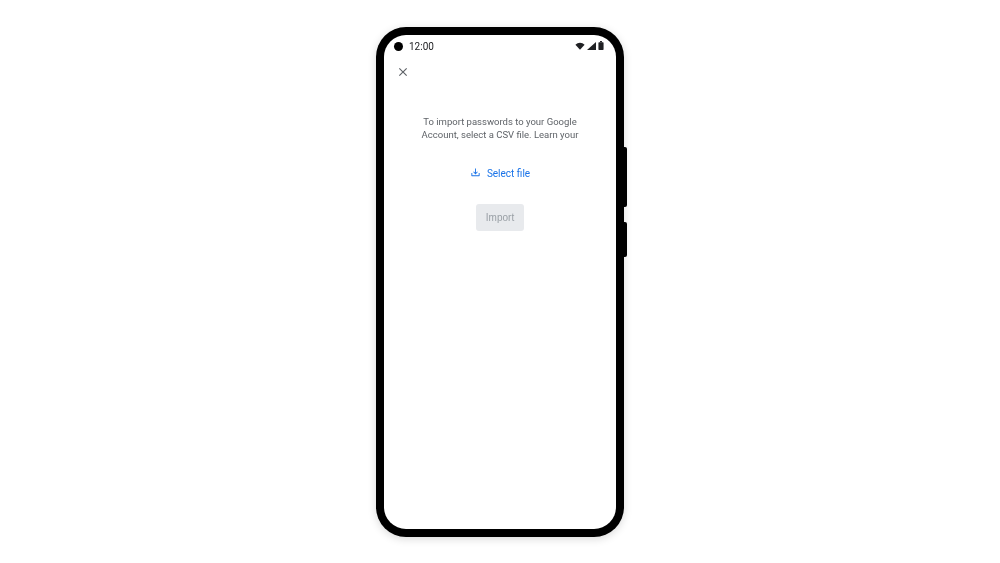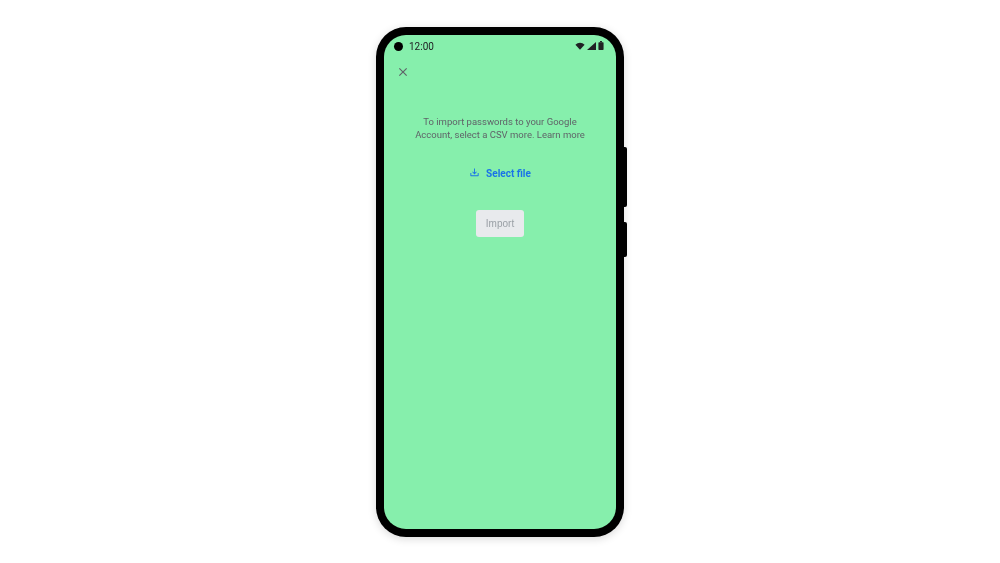--- a/index.html
+++ b/index.html
@@ -38,21 +38,21 @@
       right: -3px;
       top: 195px;
       width: 3px;
       height: 35px;
       background: #000;
       border-radius: 0 2px 2px 0;
     }
     .screen {
       width: 100%;
       height: 100%;
-      background: #86efac;
+      background: #ffffff;
       border-radius: 22px;
       overflow: hidden;
       position: relative;
     }
     .status-bar {
       display: flex;
       align-items: center;
       justify-content: space-between;
       padding: 6px 12px 4px 10px;
       font-size: 10px;
@@ -97,23 +97,23 @@
       line-height: 1.4;
       margin-bottom: 22px;
       padding: 0 4px;
     }
     .select-file {
       display: inline-flex;
       align-items: center;
       gap: 6px;
       color: #1a73e8;
       font-size: 10px;
-      font-weight: 700;
+      font-weight: 400;
       cursor: pointer;
-      margin-bottom: 30px;
+      margin-bottom: 24px;
     }
     .import-btn {
       display: inline-block;
       background: #e8eaed;
       color: #9aa0a6;
       font-size: 10px;
       font-weight: 500;
       padding: 8px 10px;
       border-radius: 3px;
       cursor: default;
@@ -150,21 +150,21 @@
       </div>
     </div>
     <div class="app-bar">
       <span class="close-icon">
         <svg width="14" height="14" viewBox="0 0 24 24">
             <path d="M19 6.41L17.59 5 12 10.59 6.41 5 5 6.41 10.59 12 5 17.59 6.41 19 12 13.41 17.59 19 19 17.59 13.41 12z" fill="#5f6368"></path>
           </svg>
       </span>
     </div>
     <div class="content">
-      <p class="description">To import passwords to your Google Account, select a CSV more. Learn more</p>
+      <p class="description">To import passwords to your Google Account, select a CSV file. Learn your</p>
       <div class="select-file">
         <span>
           <svg width="11" height="11" viewBox="0 0 24 24">
               <path d="M19 13v5H5v-5H3v6c0 .55.45 1 1 1h16c.55 0 1-.45 1-1v-6h-2zm-6-.67l2.59-2.58L17 11.17l-5 5-5-5 1.41-1.42L11 12.33V3h2v9.33z" fill="#1a73e8"></path>
             </svg>
         </span>
         <span>Select file</span>
       </div>
       <div>
         <button class="import-btn" disabled="">Import</button>

